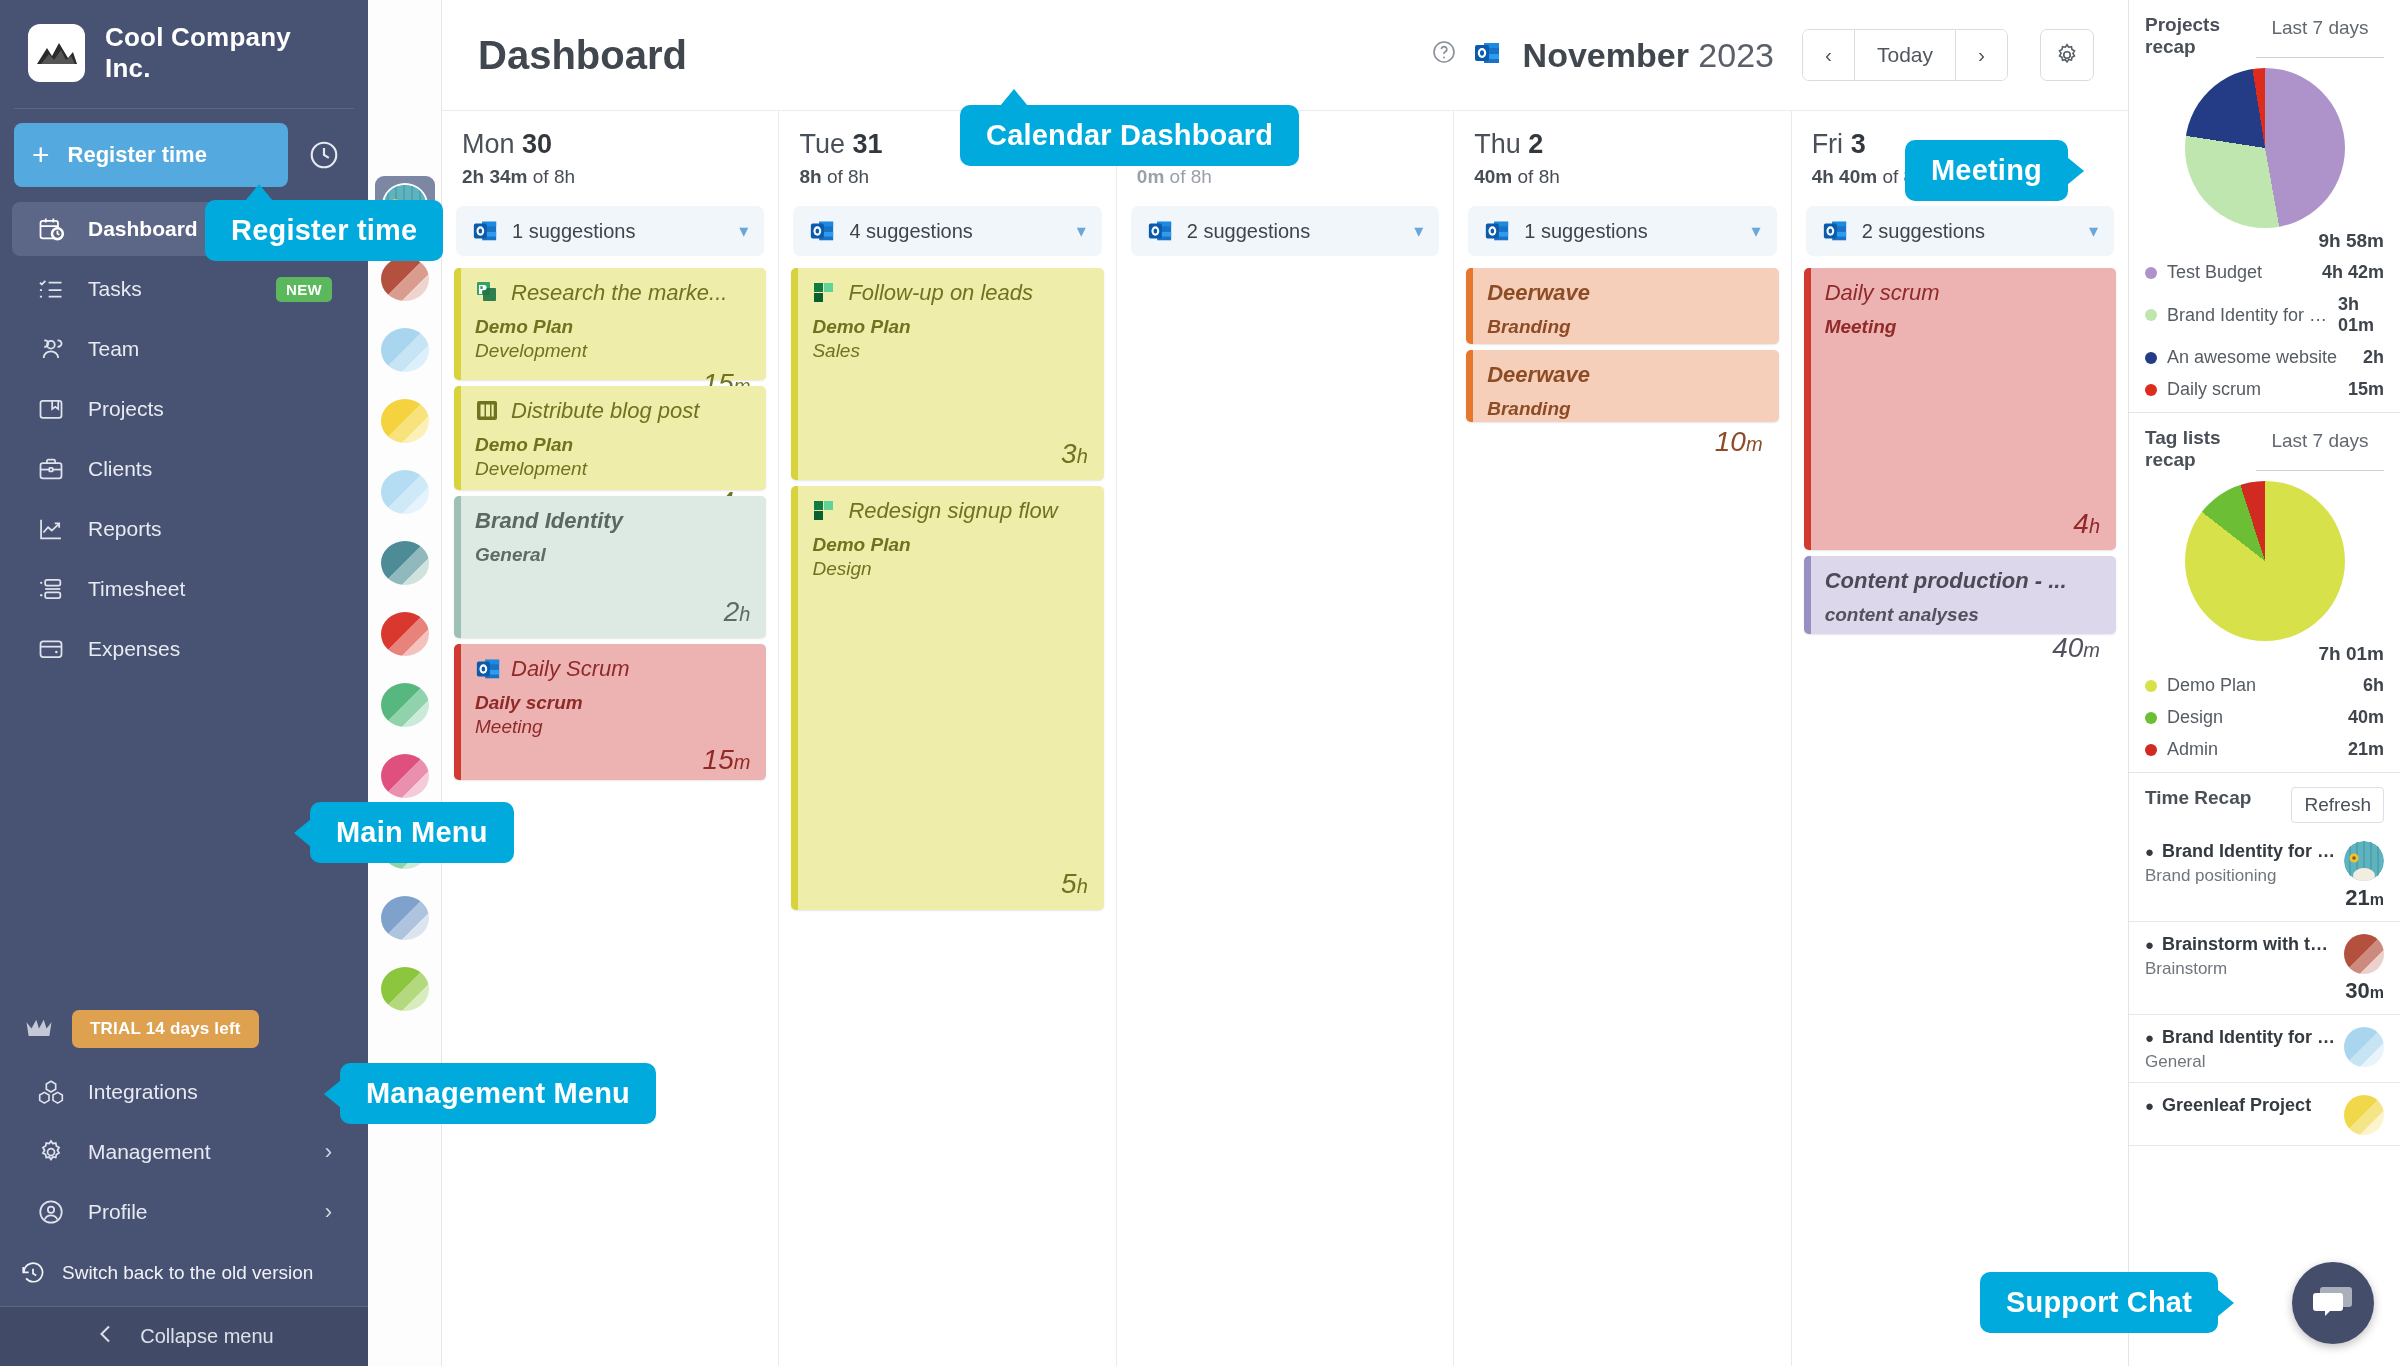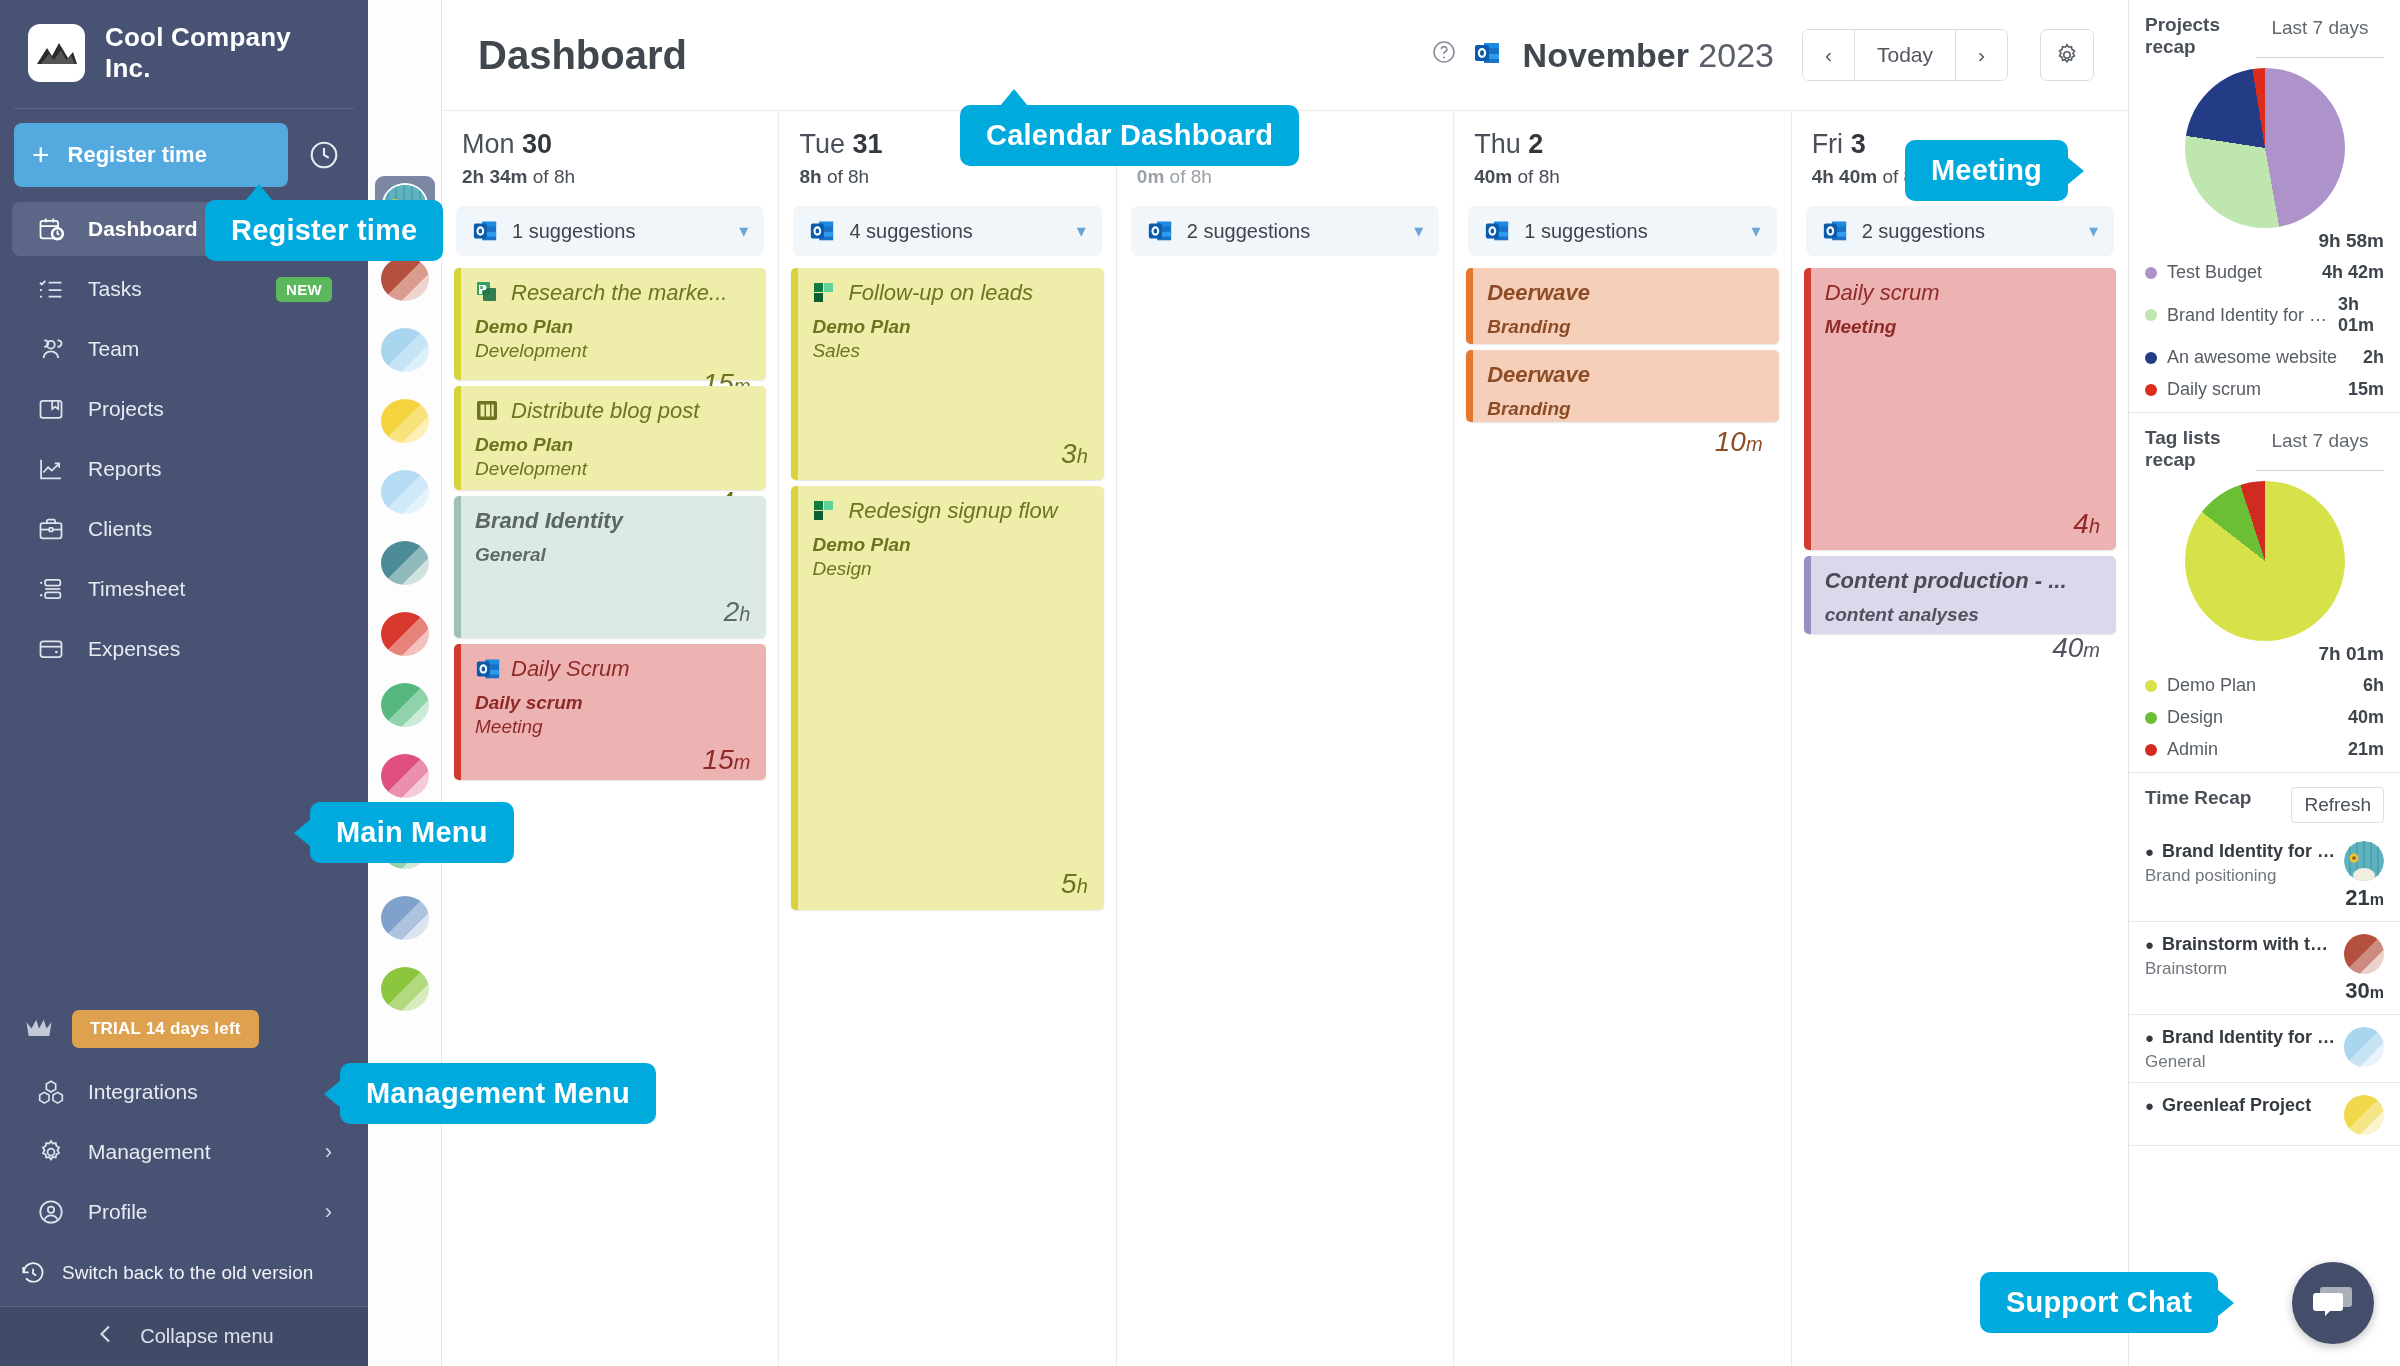--- a/index.html
+++ b/index.html
@@ -283,38 +283,38 @@
             <rect x="3" y="5" width="18" height="14.5" rx="2"></rect>
               <path d="M13 5v7l2.6-1.8L18.2 12V5"></path>
           </svg>
         </span>
         <span class="nav-label">Projects</span>
       </div>
 
       <div class="nav-item">
         <span class="nav-ico">
           <svg width="28" height="28" viewBox="0 0 24 24" fill="none" stroke="#dfe3ec" stroke-width="1.5">
-            <path d="M3.5 4v16h17"></path>
-              <path d="M5.5 15l4-4.5 3.2 2.8L19 7.4"></path>
-              <path d="M15.2 7.2H19v3.8"></path>
-          </svg>
-        </span>
-        <span class="nav-label">Reports</span>
-      </div>
-
-      <div class="nav-item">
-        <span class="nav-ico">
-          <svg width="28" height="28" viewBox="0 0 24 24" fill="none" stroke="#dfe3ec" stroke-width="1.5">
             <rect x="3" y="7" width="18" height="13" rx="2"></rect>
               <path d="M8.5 7V5.2c0-.7.5-1.2 1.2-1.2h4.6c.7 0 1.2.5 1.2 1.2V7"></path>
             <path d="M3 12.5h18"></path>
               <rect x="10.5" y="11" width="3" height="3" rx=".6" fill="#485373"></rect>
           </svg>
         </span>
         <span class="nav-label">Clients</span>
+      </div>
+
+      <div class="nav-item">
+        <span class="nav-ico">
+          <svg width="28" height="28" viewBox="0 0 24 24" fill="none" stroke="#dfe3ec" stroke-width="1.5">
+            <path d="M3.5 4v16h17"></path>
+              <path d="M5.5 15l4-4.5 3.2 2.8L19 7.4"></path>
+              <path d="M15.2 7.2H19v3.8"></path>
+          </svg>
+        </span>
+        <span class="nav-label">Reports</span>
       </div>
 
       <div class="nav-item">
         <span class="nav-ico">
           <svg width="28" height="28" viewBox="0 0 24 24" fill="none" stroke="#dfe3ec" stroke-width="1.5">
             <rect x="7" y="4.2" width="13" height="5" rx="1.6"></rect>
               <rect x="7" y="14.8" width="13" height="5" rx="1.6"></rect>
             <circle cx="3.6" cy="6.7" r="1" fill="#dfe3ec" stroke="none"></circle>
               <circle cx="3.6" cy="17.3" r="1" fill="#dfe3ec" stroke="none"></circle>
             <path d="M7 12h13"></path>

